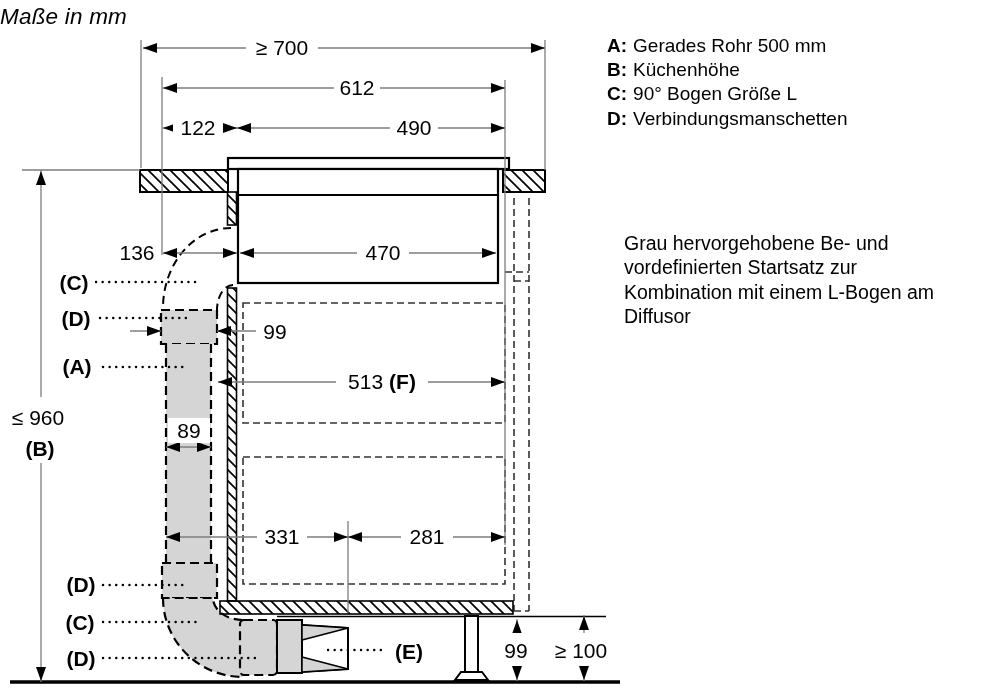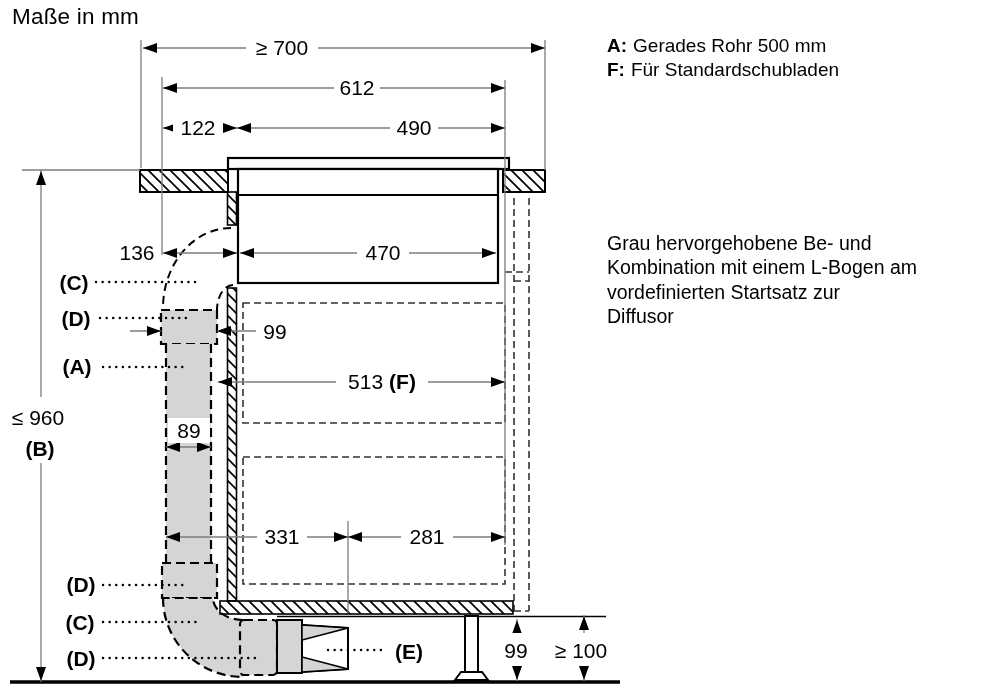--- a/index.html
+++ b/index.html
@@ -1,23 +1,23 @@
 <!DOCTYPE html>
 <html><head>
 <meta charset="utf-8">
 <style>
   html,body{margin:0;padding:0;background:#fff;}
   #stage{position:relative;width:1000px;height:692px;background:#ffffff;overflow:hidden;
          font-family:"Liberation Sans", sans-serif;color:#000;}
   #diagram{position:absolute;left:0;top:0;}
-  .page-title{position:absolute;left:12px;top:4px;font-size:22.5px;letter-spacing:.2px;}
+  .page-title{position:absolute;left:0;top:4px;font-size:22.5px;letter-spacing:.2px;font-style:italic;}
   .legend{position:absolute;left:607px;top:34px;font-size:19px;line-height:24.2px;}
   .legend-row{white-space:nowrap;}
   .lkey{font-weight:bold;margin-right:6px;}
-  .note{position:absolute;left:607px;top:231px;font-size:19.5px;line-height:24.4px;}
+  .note{position:absolute;left:624px;top:231px;font-size:19.5px;line-height:24.4px;}
   svg text{font-family:"Liberation Sans", sans-serif;fill:#000;}
   .dim{font-size:21px;}
   .lbl{font-size:21px;font-weight:bold;}
   .bold{font-weight:bold;}
 </style>
 </head>
 <body>
 
 <div id="stage">
 
@@ -158,23 +158,27 @@
   <text class="lbl" x="81" y="666" text-anchor="middle">(D)</text>
   <text class="lbl" x="409" y="659" text-anchor="middle">(E)</text>
 </svg>
 
   <div class="page-title">Maße in mm</div>
 
   <div class="legend">
     <div class="legend-row">
       <span class="lkey">A:</span><span>Gerades Rohr 500 mm</span></div>
     <div class="legend-row">
-      <span class="lkey">F:</span><span>Für Standardschubladen</span></div>
+      <span class="lkey">B:</span><span>Küchenhöhe</span></div>
+    <div class="legend-row">
+      <span class="lkey">C:</span><span>90° Bogen Größe L</span></div>
+    <div class="legend-row">
+      <span class="lkey">D:</span><span>Verbindungsmanschetten</span></div>
   </div>
 
   <div class="note">
     <div>Grau hervorgehobene Be- und</div>
+    <div>vordefinierten Startsatz zur</div>
     <div>Kombination mit einem L-Bogen am</div>
-    <div>vordefinierten Startsatz zur</div>
     <div>Diffusor</div>
   </div>
 
 </div>
 
 </body></html>

